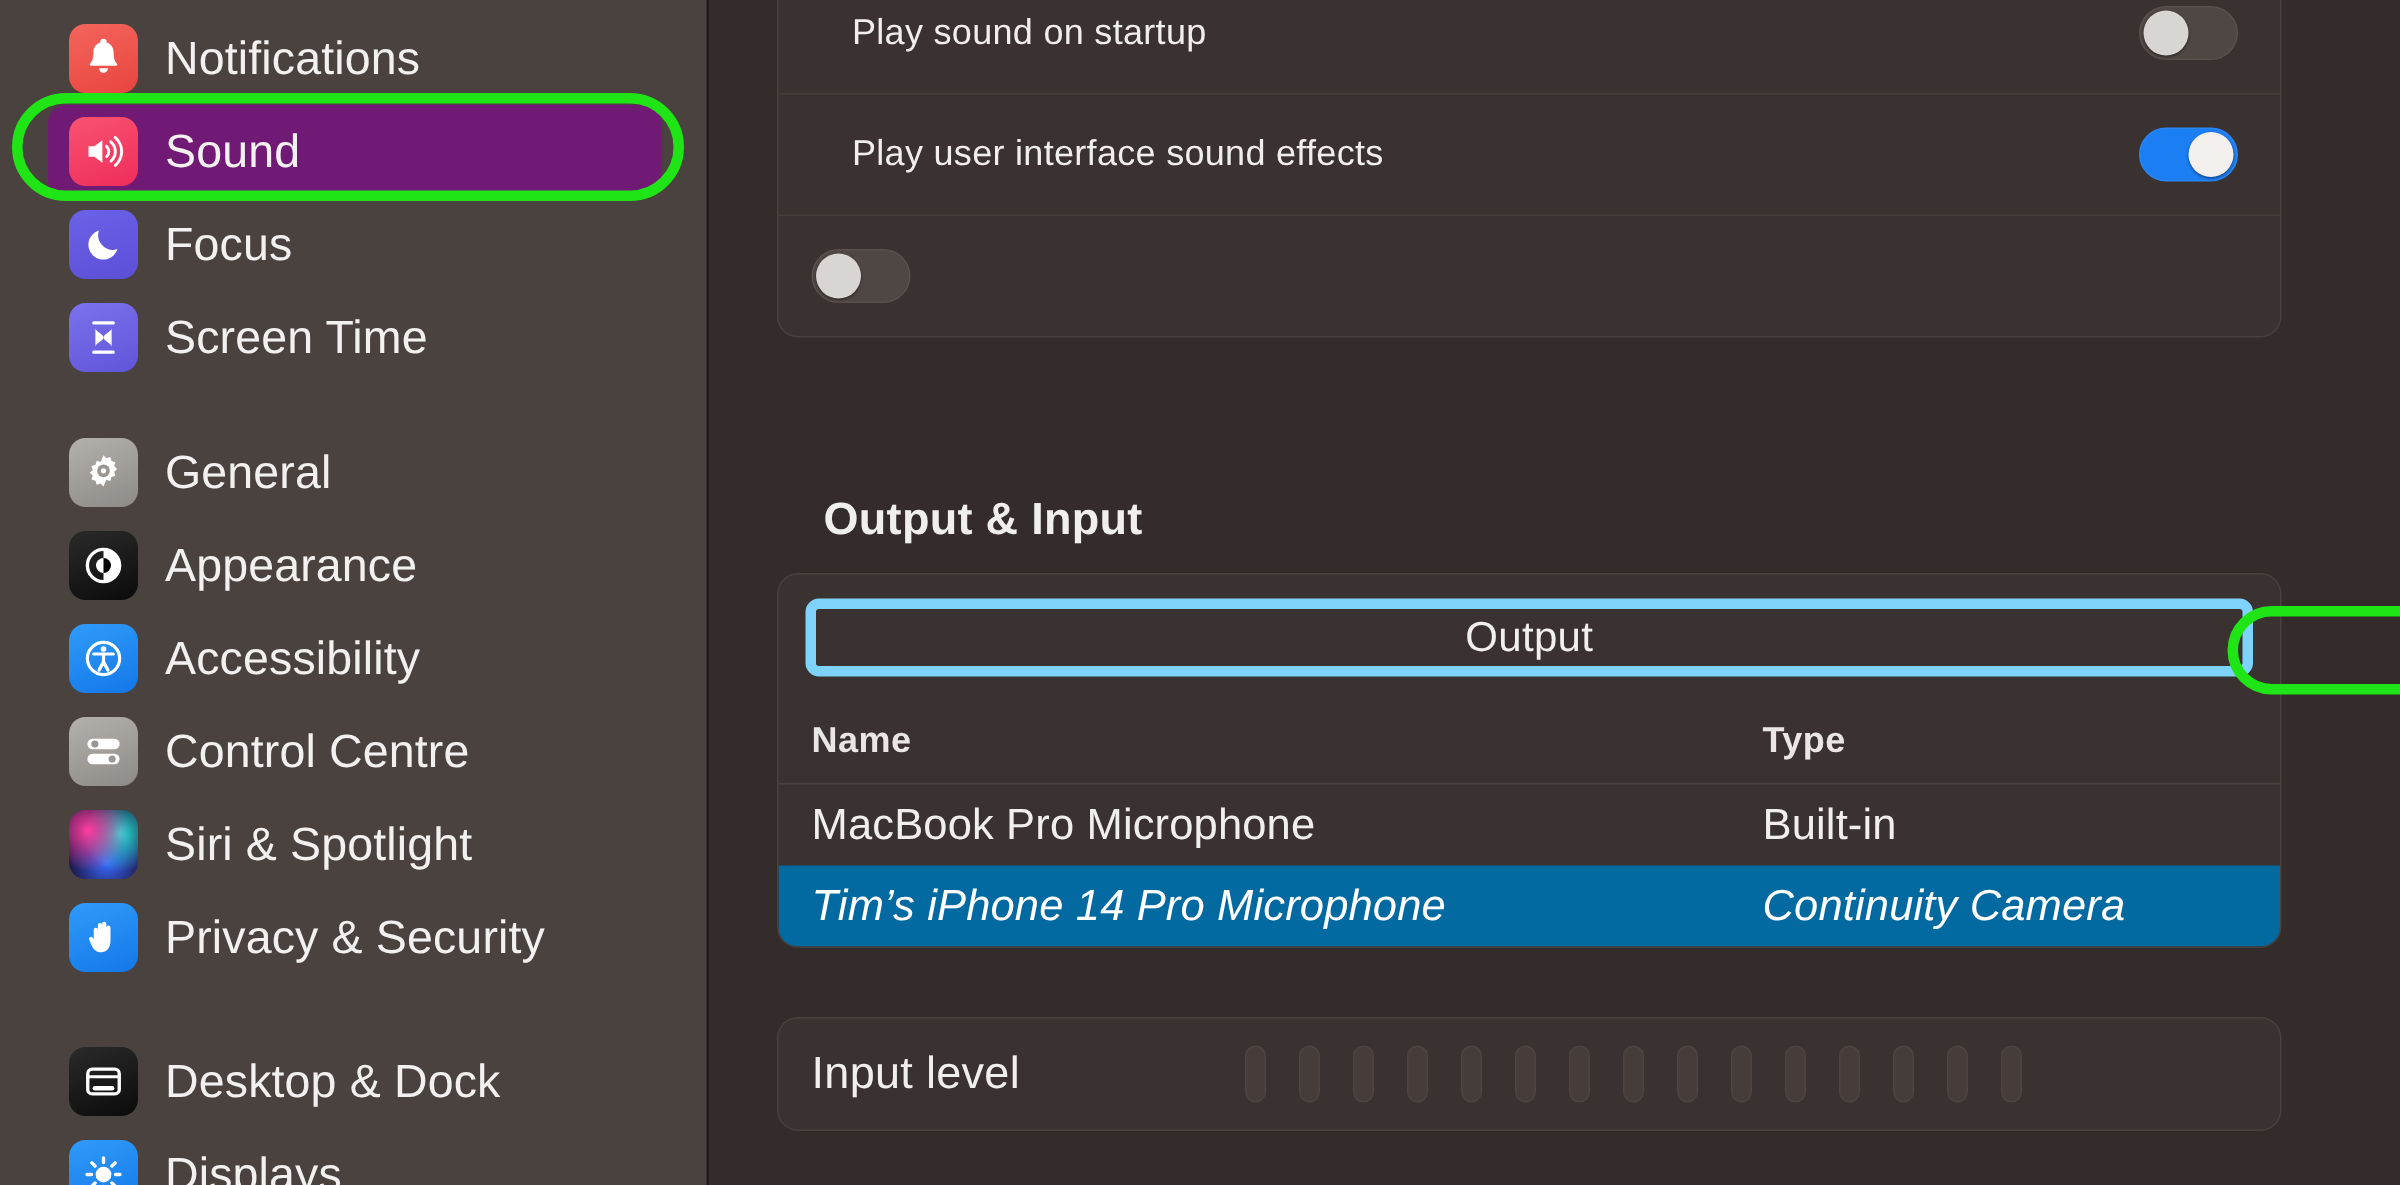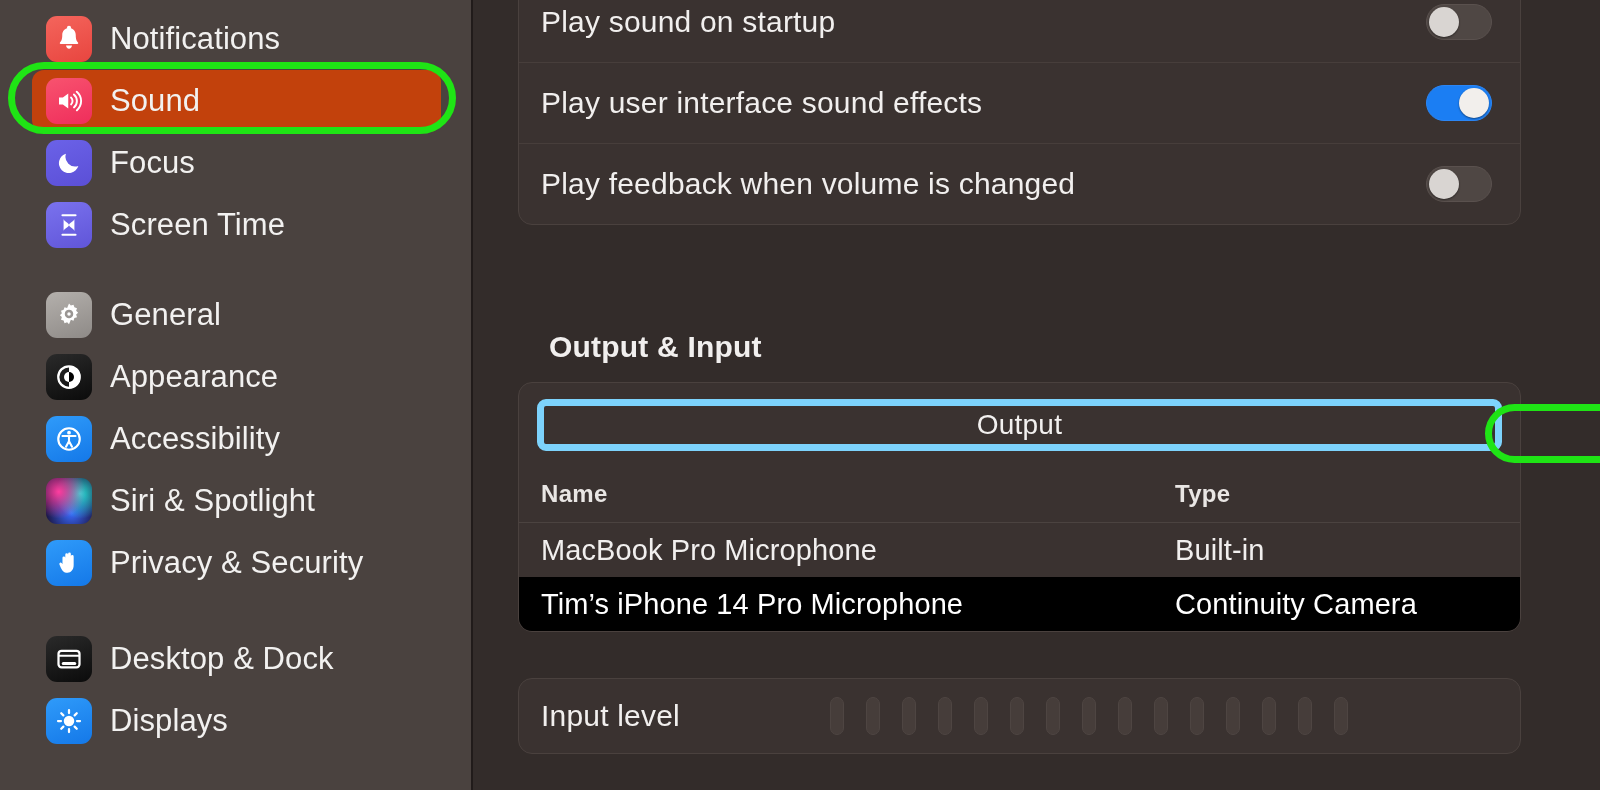--- a/index.html
+++ b/index.html
@@ -46,21 +46,21 @@
 
   .nav-item {
     position: relative;
     display: flex;
     align-items: center;
     gap: 18px;
     height: 62px;
     padding: 0 14px;
     border-radius: 12px;
   }
-  .nav-item.selected { background: #c2410c; }
+  .nav-item.selected { background: #701a75; }
 
   .nav-icon {
     width: 46px; height: 46px;
     border-radius: 11px;
     flex: 0 0 46px;
     display: flex;
     align-items: center;
     justify-content: center;
     position: relative;
     overflow: hidden;
@@ -133,24 +133,25 @@
   .row {
     display: flex;
     align-items: center;
     justify-content: space-between;
     height: 81px;
     padding: 0 28px 0 22px;
   }
   .row + .row { border-top: 1px solid #473e3b; }
 
   .row-label {
-    font-size: 30px;
+    font-size: 24px;
     color: #f1efee;
     letter-spacing: 0.2px;
     white-space: nowrap;
+    margin-left: 27px;
   }
 
   .switch {
     position: relative;
     width: 66px; height: 36px;
     border-radius: 18px;
     background: #4f4744;
     border: 1px solid #5a514e;
     flex: 0 0 66px;
   }
@@ -227,21 +228,21 @@
     align-items: center;
     height: 54px;
     padding: 0 0 0 22px;
   }
   .tbl-row .td {
     font-size: 29px;
     color: #f1efee;
     letter-spacing: 0.1px;
     white-space: nowrap;
   }
-  .tbl-row.selected { background: #000000; }
+  .tbl-row.selected { background: #0369a1; font-style: italic; }
   .tbl-row.selected .td { color: #ffffff; }
 
   .col-name { flex: 0 0 634px; }
   .col-type { flex: 1 1 auto; }
 
   
   .level-card {
     position: absolute;
     left: 45px;
     top: 678px;
@@ -368,20 +369,31 @@
         <span class="nav-icon ic-accessibility">
           <svg width="30" height="30" viewBox="0 0 24 24">
             <circle cx="12" cy="12" r="8.6" fill="none" stroke="#ffffff" stroke-width="1.7"></circle>
             <circle cx="12" cy="6.9" r="1.5" fill="#ffffff"></circle>
             <path d="M6.8 9.6h10.4M12 9.6v4.2M12 13.8l-2.4 4.4M12 13.8l2.4 4.4" stroke="#ffffff" stroke-width="1.7" stroke-linecap="round" fill="none"></path>
           </svg>
         </span>
         <span class="nav-label">Accessibility</span>
       </div>
 
+      <div class="nav-item">
+        <span class="nav-icon ic-controlcentre">
+          <svg width="30" height="30" viewBox="0 0 24 24">
+            <rect x="3.4" y="5.2" width="17.2" height="5.6" rx="2.8" fill="#ffffff"></rect>
+            <circle cx="7.4" cy="8" r="1.9" fill="#9a9693"></circle>
+            <rect x="3.4" y="13.2" width="17.2" height="5.6" rx="2.8" fill="#ffffff"></rect>
+            <circle cx="16.6" cy="16" r="1.9" fill="#9a9693"></circle>
+          </svg>
+        </span>
+        <span class="nav-label">Control Centre</span>
+      </div>
 
       <div class="nav-item">
         <span class="nav-icon ic-siri"></span>
         <span class="nav-label">Siri &amp; Spotlight</span>
       </div>
 
       <div class="nav-item">
         <span class="nav-icon ic-privacy">
           <svg width="28" height="28" viewBox="0 0 24 24" fill="#ffffff">
             <path d="M6.4 12.2V7.6a1.2 1.2 0 0 1 2.4 0v3.1V4.9a1.2 1.2 0 0 1 2.4 0v5.8V4.2a1.2 1.2 0 0 1 2.4 0v6.5V6.4a1.2 1.2 0 0 1 2.4 0v7.4c0 4-2.3 6.6-5.3 6.6-3.2 0-4.7-2-5.8-4.6l-1.1-2.6a1.15 1.15 0 0 1 1.9-1.2l.7 1z"></path>
@@ -436,21 +448,20 @@
       </div>
 
       <div class="row">
         <span class="row-label">Play user interface sound effects</span>
         <span class="switch on">
           <span class="knob"></span>
         </span>
       </div>
 
       <div class="row">
-        <span class="row-label">Play feedback when volume is changed</span>
         <span class="switch">
           <span class="knob"></span>
         </span>
       </div>
 
     </section>
 
     <h2 class="section-title">Output &amp; Input</h2>
 
     <section class="card oi-card">

